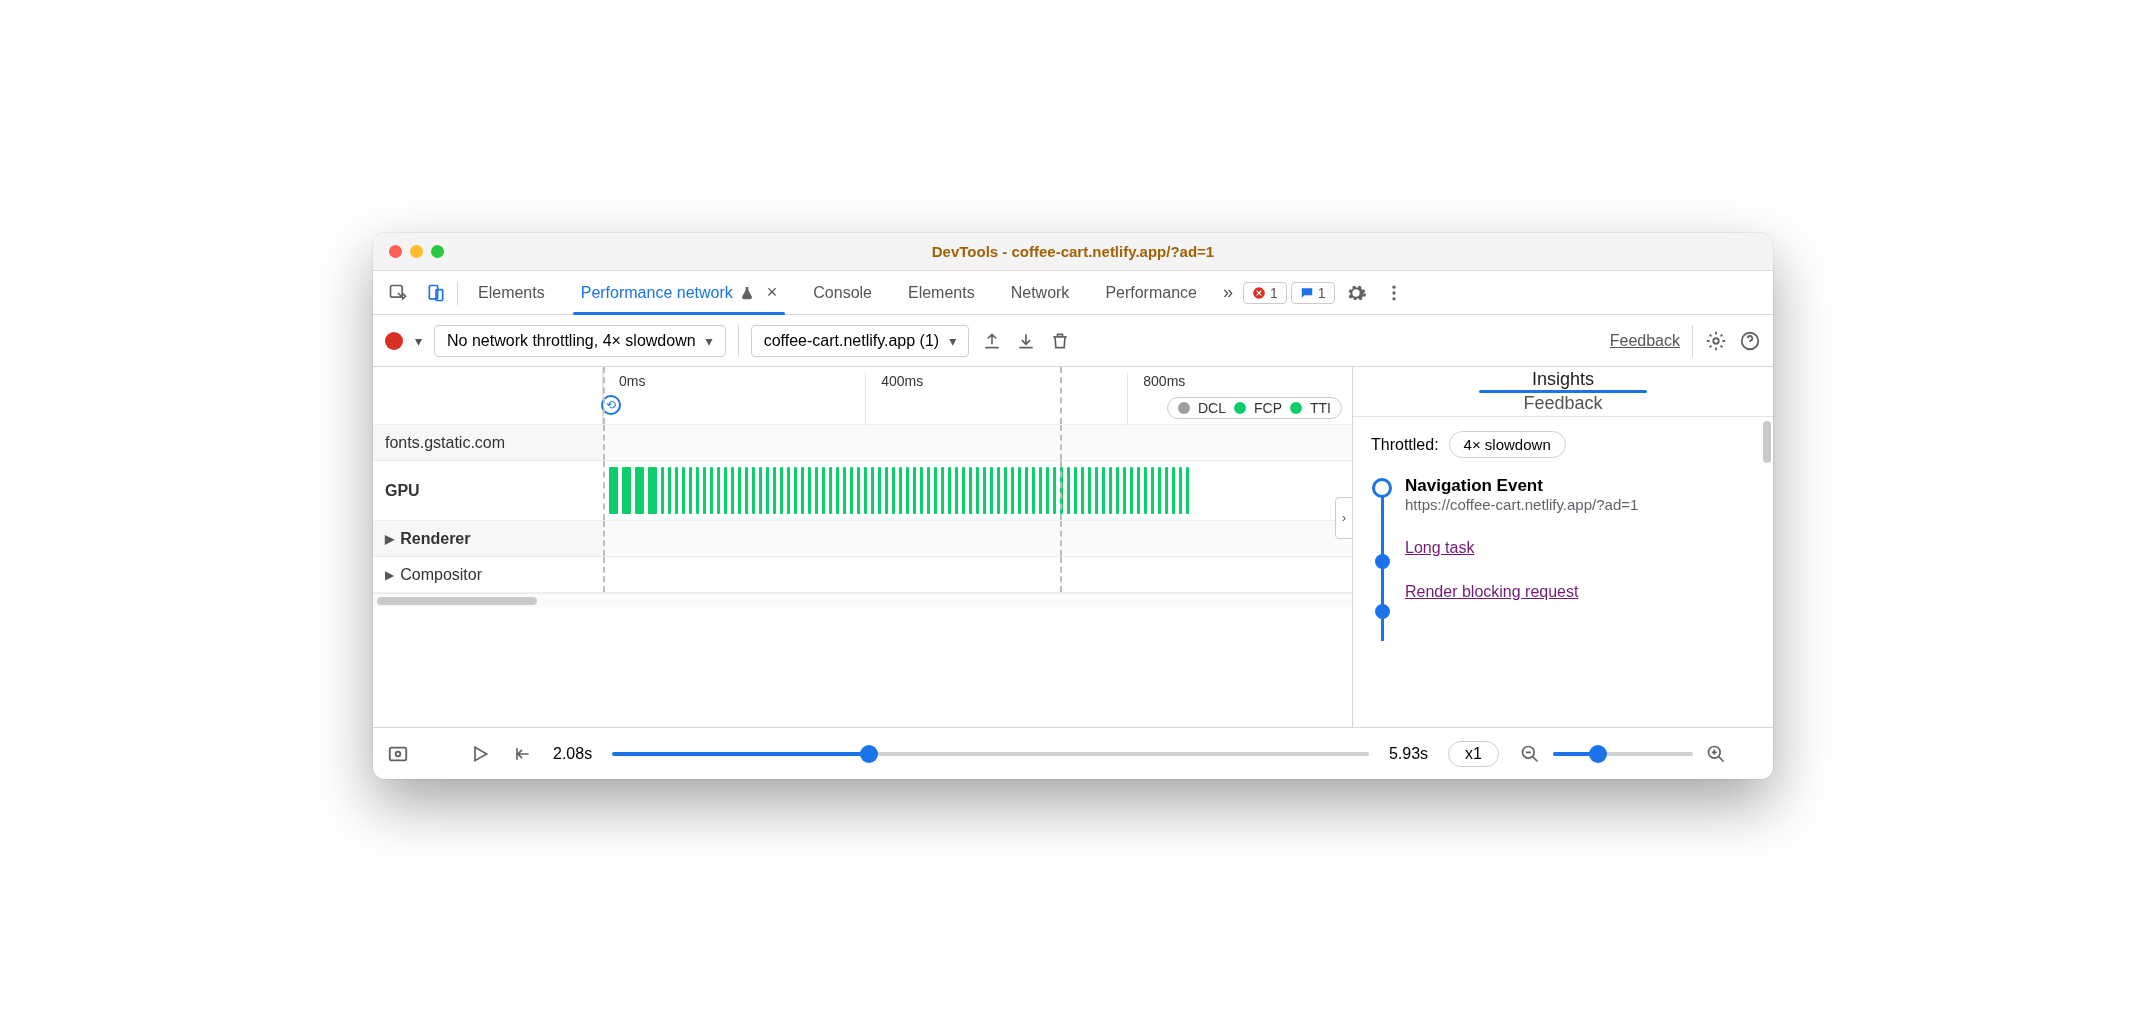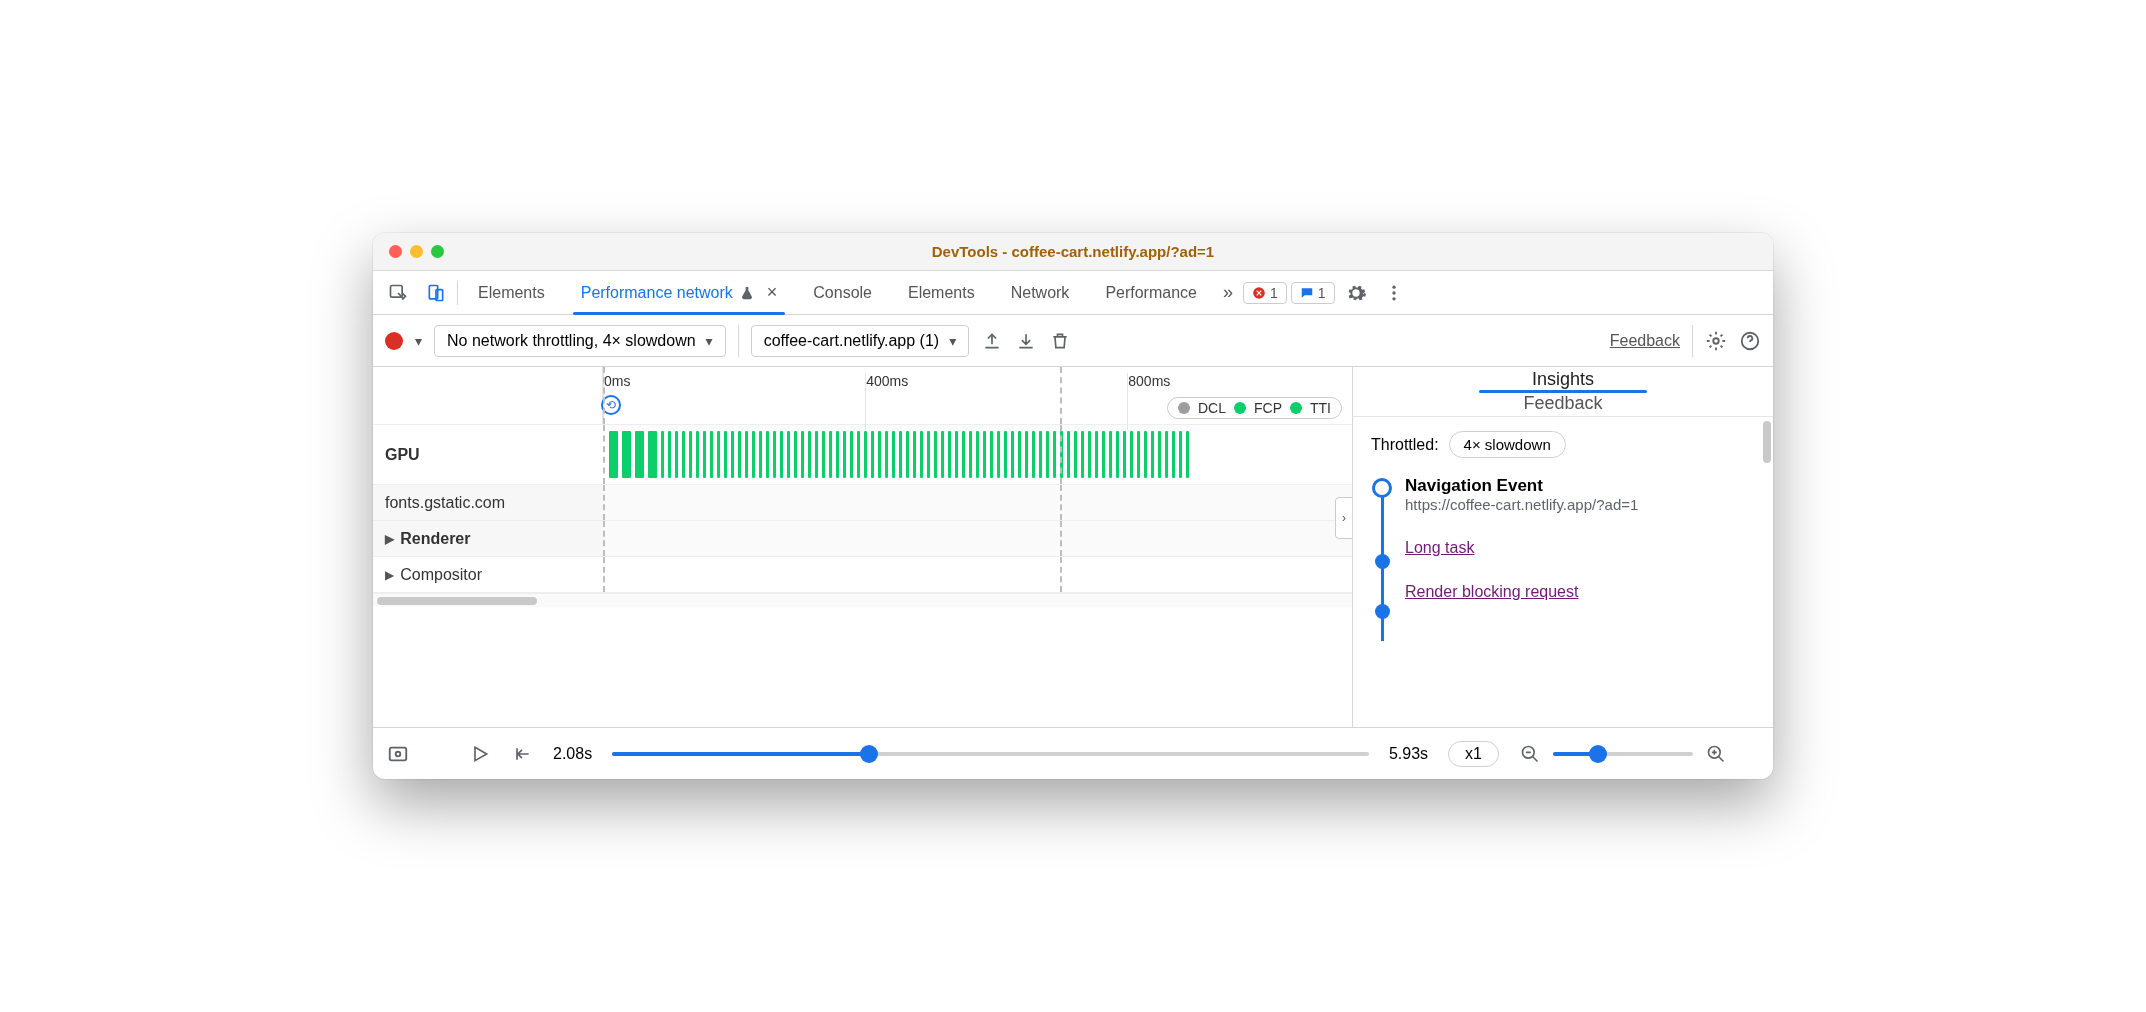--- a/index.html
+++ b/index.html
@@ -61,21 +61,21 @@
   .feedback { text-decoration:underline; color:#555;}
   .tool-ico { width:22px; height:22px; display:flex; align-items:center; justify-content:center; }
   
   .main { display:flex; height:360px; position:relative;}
   .left { flex:1; display:flex; flex-direction:column; border-right:1px solid #d6d6d6; overflow:hidden; position:relative;}
   .right { width:420px; display:flex; flex-direction:column; position:relative;}
   
   .ruler { height:58px; display:flex; border-bottom:1px solid #eee; position:relative;}
   .ruler .gutter { width:230px; border-right:1px solid #e4e4e4;}
   .ruler .ticks { flex:1; position:relative; font-size:14px; color:#333;}
-  .tick { position:absolute; top:6px; height:100%; border-left:1px solid #e4e4e4; padding-left:0;}
+  .tick { position:absolute; top:6px; height:100%; border-left:1px solid #e4e4e4; padding-left:15px;}
   .marker-start { position:absolute; top:28px; width:20px; height:20px; border:2px solid #1a73e8; border-radius:50%; background:#fff; display:flex; align-items:center; justify-content:center; color:#1a73e8; font-size:12px;}
   .metric-pill { position:absolute; top:30px; right:10px; border:1px solid #ccc; border-radius:16px; padding:2px 10px; display:flex; align-items:center; gap:8px; background:#fff; font-size:14px;}
   .mdot { width:12px; height:12px; border-radius:50%;}
   .mdot.grey{ background:#9e9e9e;} .mdot.green{ background:#0cce6b;}
   
   .track { display:flex; border-bottom:1px solid #eee; min-height:36px;}
   .track .label { width:230px; padding:6px 12px; font-size:16px; color:#333; display:flex; align-items:center; gap:6px; background:#fff;}
   .track.alt .label { background:#f7f7f7;}
   .track .lane { flex:1; position:relative; }
   .track.alt .lane { background:#fafafa;}
@@ -253,20 +253,29 @@
             <span class="mdot green"></span>
               <span>FCP</span>
             <span class="mdot green"></span>
               <span>TTI</span>
           </div>
           <div class="vline" style="left:0"></div>
           <div class="vline" style="left:61%"></div>
         </div>
       </div>
 
+      <div class="track alt">
+        <div class="label">
+            <span>fonts.gstatic.com</span>
+          </div>
+        <div class="lane">
+            <div class="vline" style="left:0"></div>
+            <div class="vline" style="left:61%"></div>
+          </div>
+      </div>
       <div class="track" style="min-height:60px">
         <div class="label" style="font-weight:700">
             <span>GPU</span>
           </div>
         <div class="lane">
           <div class="gpu-bars">
             <span class="thick"></span>
               <span class="thick"></span>
               <span class="thick"></span>
               <span class="thick"></span>
@@ -343,29 +352,20 @@
             <span></span>
               <span></span>
               <span></span>
               <span></span>
               <span></span>
               <span></span>
           </div>
           <div class="vline" style="left:0"></div>
             <div class="vline" style="left:61%"></div>
         </div>
-      </div>
-      <div class="track alt">
-        <div class="label">
-            <span>fonts.gstatic.com</span>
-          </div>
-        <div class="lane">
-            <div class="vline" style="left:0"></div>
-            <div class="vline" style="left:61%"></div>
-          </div>
       </div>
       <div class="track alt">
         <div class="label" style="font-weight:700">
             <span class="disclosure">▶</span>
             <span>Renderer</span>
           </div>
         <div class="lane">
             <div class="vline" style="left:0"></div>
             <div class="vline" style="left:61%"></div>
           </div>

